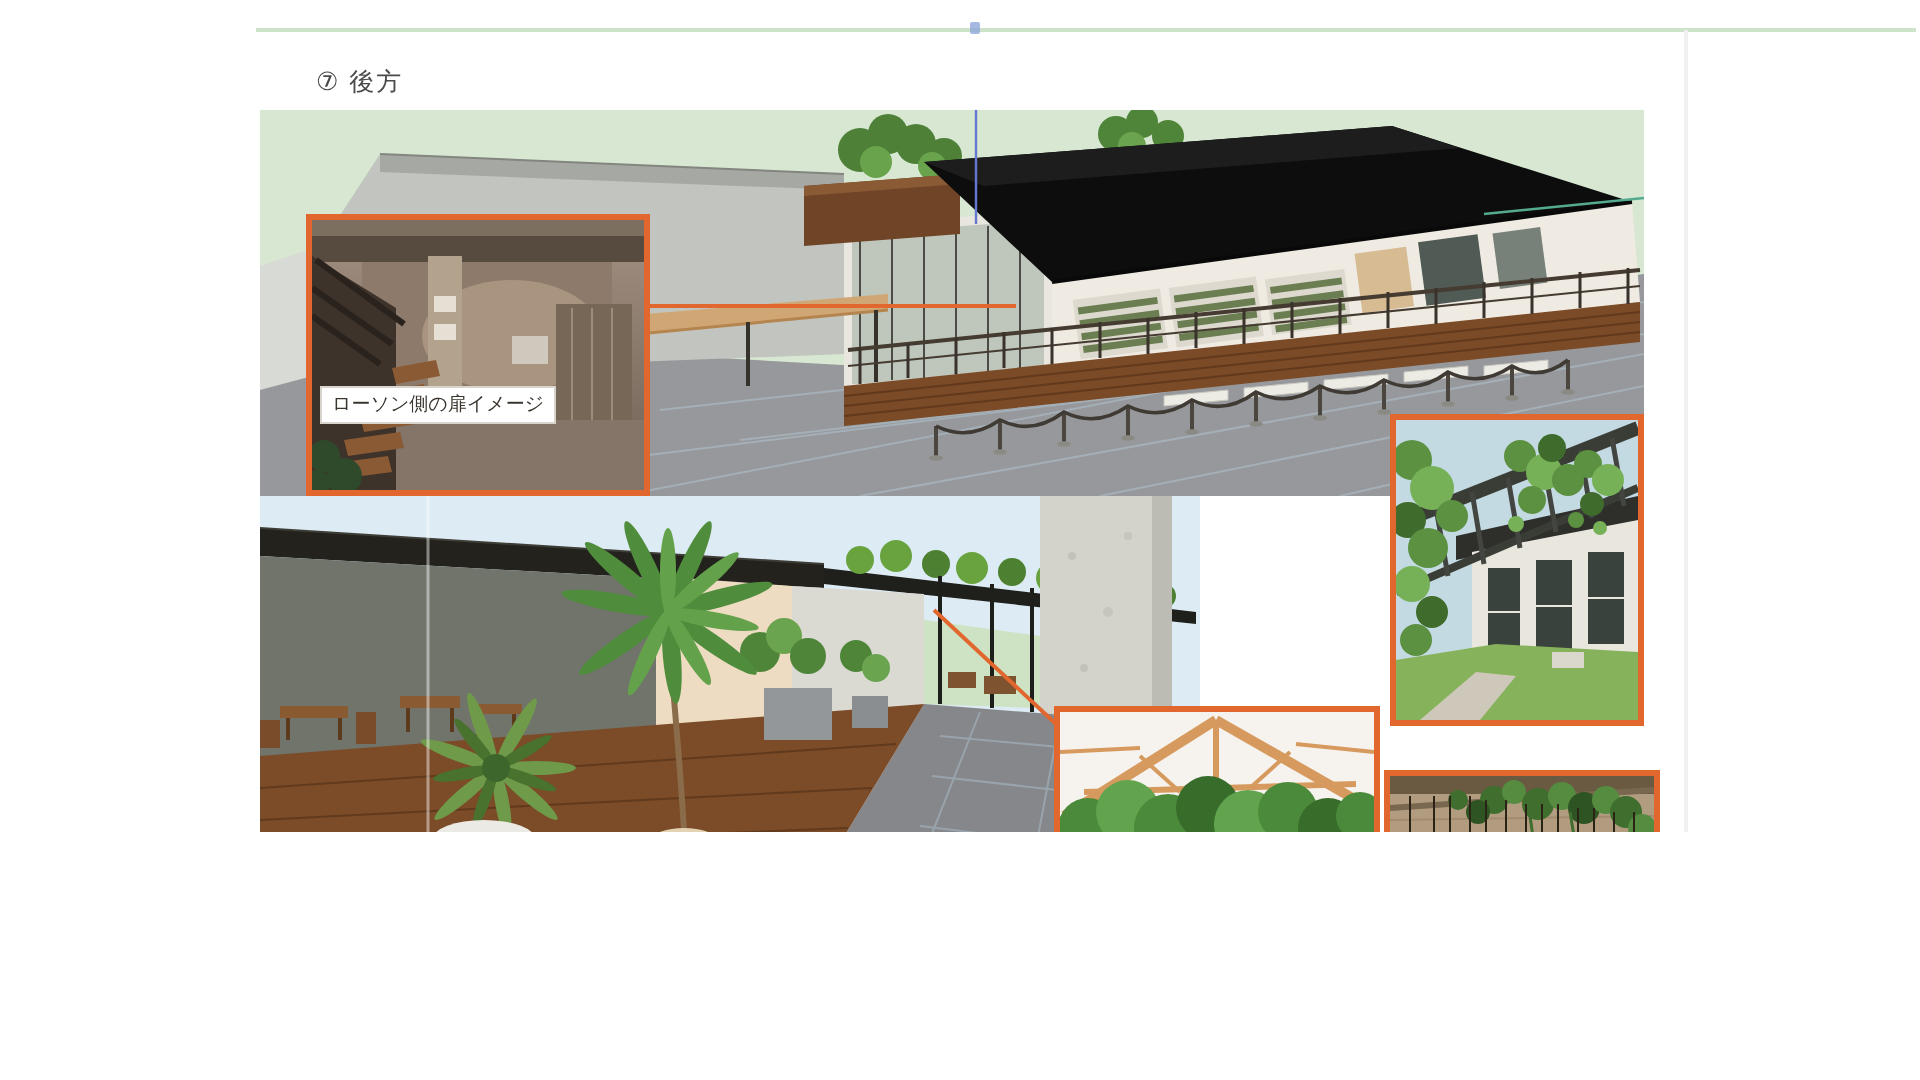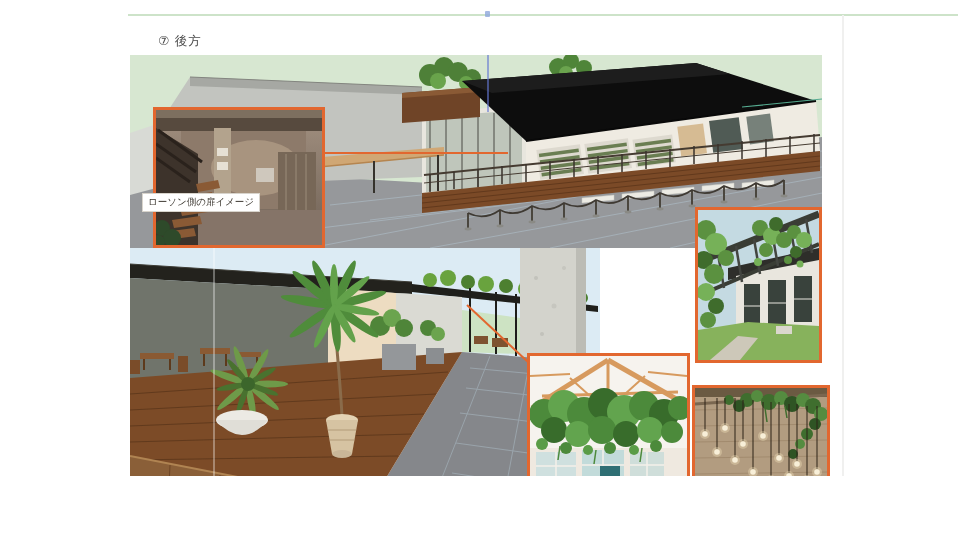--- a/index.html
+++ b/index.html
@@ -1,25 +1,25 @@
 <!DOCTYPE html>
 <html><head>
 <meta charset="utf-8">
 <style>
   html,body{margin:0;padding:0;background:#fff;}
-  .stage{position:relative;width:960px;height:476px;background:#ffffff;overflow:hidden;
+  .stage{position:relative;width:960px;height:416px;background:#ffffff;overflow:hidden;
          font-family:"Liberation Sans","DejaVu Sans",sans-serif;}
   .abs{position:absolute;}
   .top-rule{left:128px;top:14px;width:830px;height:2px;background:#cde3c9;}
   .top-rule-mark{left:485px;top:11px;width:5px;height:6px;background:#8fa7dc;opacity:.8;border-radius:1px;}
   .page-title{left:158px;top:33px;font-size:12.5px;color:#4a4a4a;letter-spacing:1px;}
   .panel-divider{left:842px;top:15px;width:2px;height:492px;background:#f0f0ef;}
   .photo{box-sizing:border-box;border:3px solid #e2672f;background:#fff;}
   .photo svg{display:block;}
-  .lawson-label{left:142px;top:193px;background:#ffffff;border:1px solid #d8d4cc;
+  .lawson-label{left:160px;top:193px;background:#ffffff;border:1px solid #d8d4cc;
     padding:2px 5px;font-size:9.5px;color:#3a352e;white-space:nowrap;z-index:6;}
   .note-box{left:719px;top:340px;background:#ffffff;padding:2px 4px;z-index:7;
     font-size:10.5px;line-height:15px;color:#3e3e3e;white-space:nowrap;}
   .axis-green{left:584px;top:369px;width:106px;height:1px;background:rgba(90,160,90,.55);z-index:2;}
   .axis-red{left:638px;top:447px;width:50px;height:0;border-top:1px dashed rgba(204,123,107,.65);z-index:2;}
   .footer-bar{left:0;top:527px;width:960px;height:13px;background:#4bb0a1;border-top:1px solid #d9efe9;}
   .z1{z-index:1}.z3{z-index:3}.z5{z-index:5}
 </style>
 </head>
 <body>

